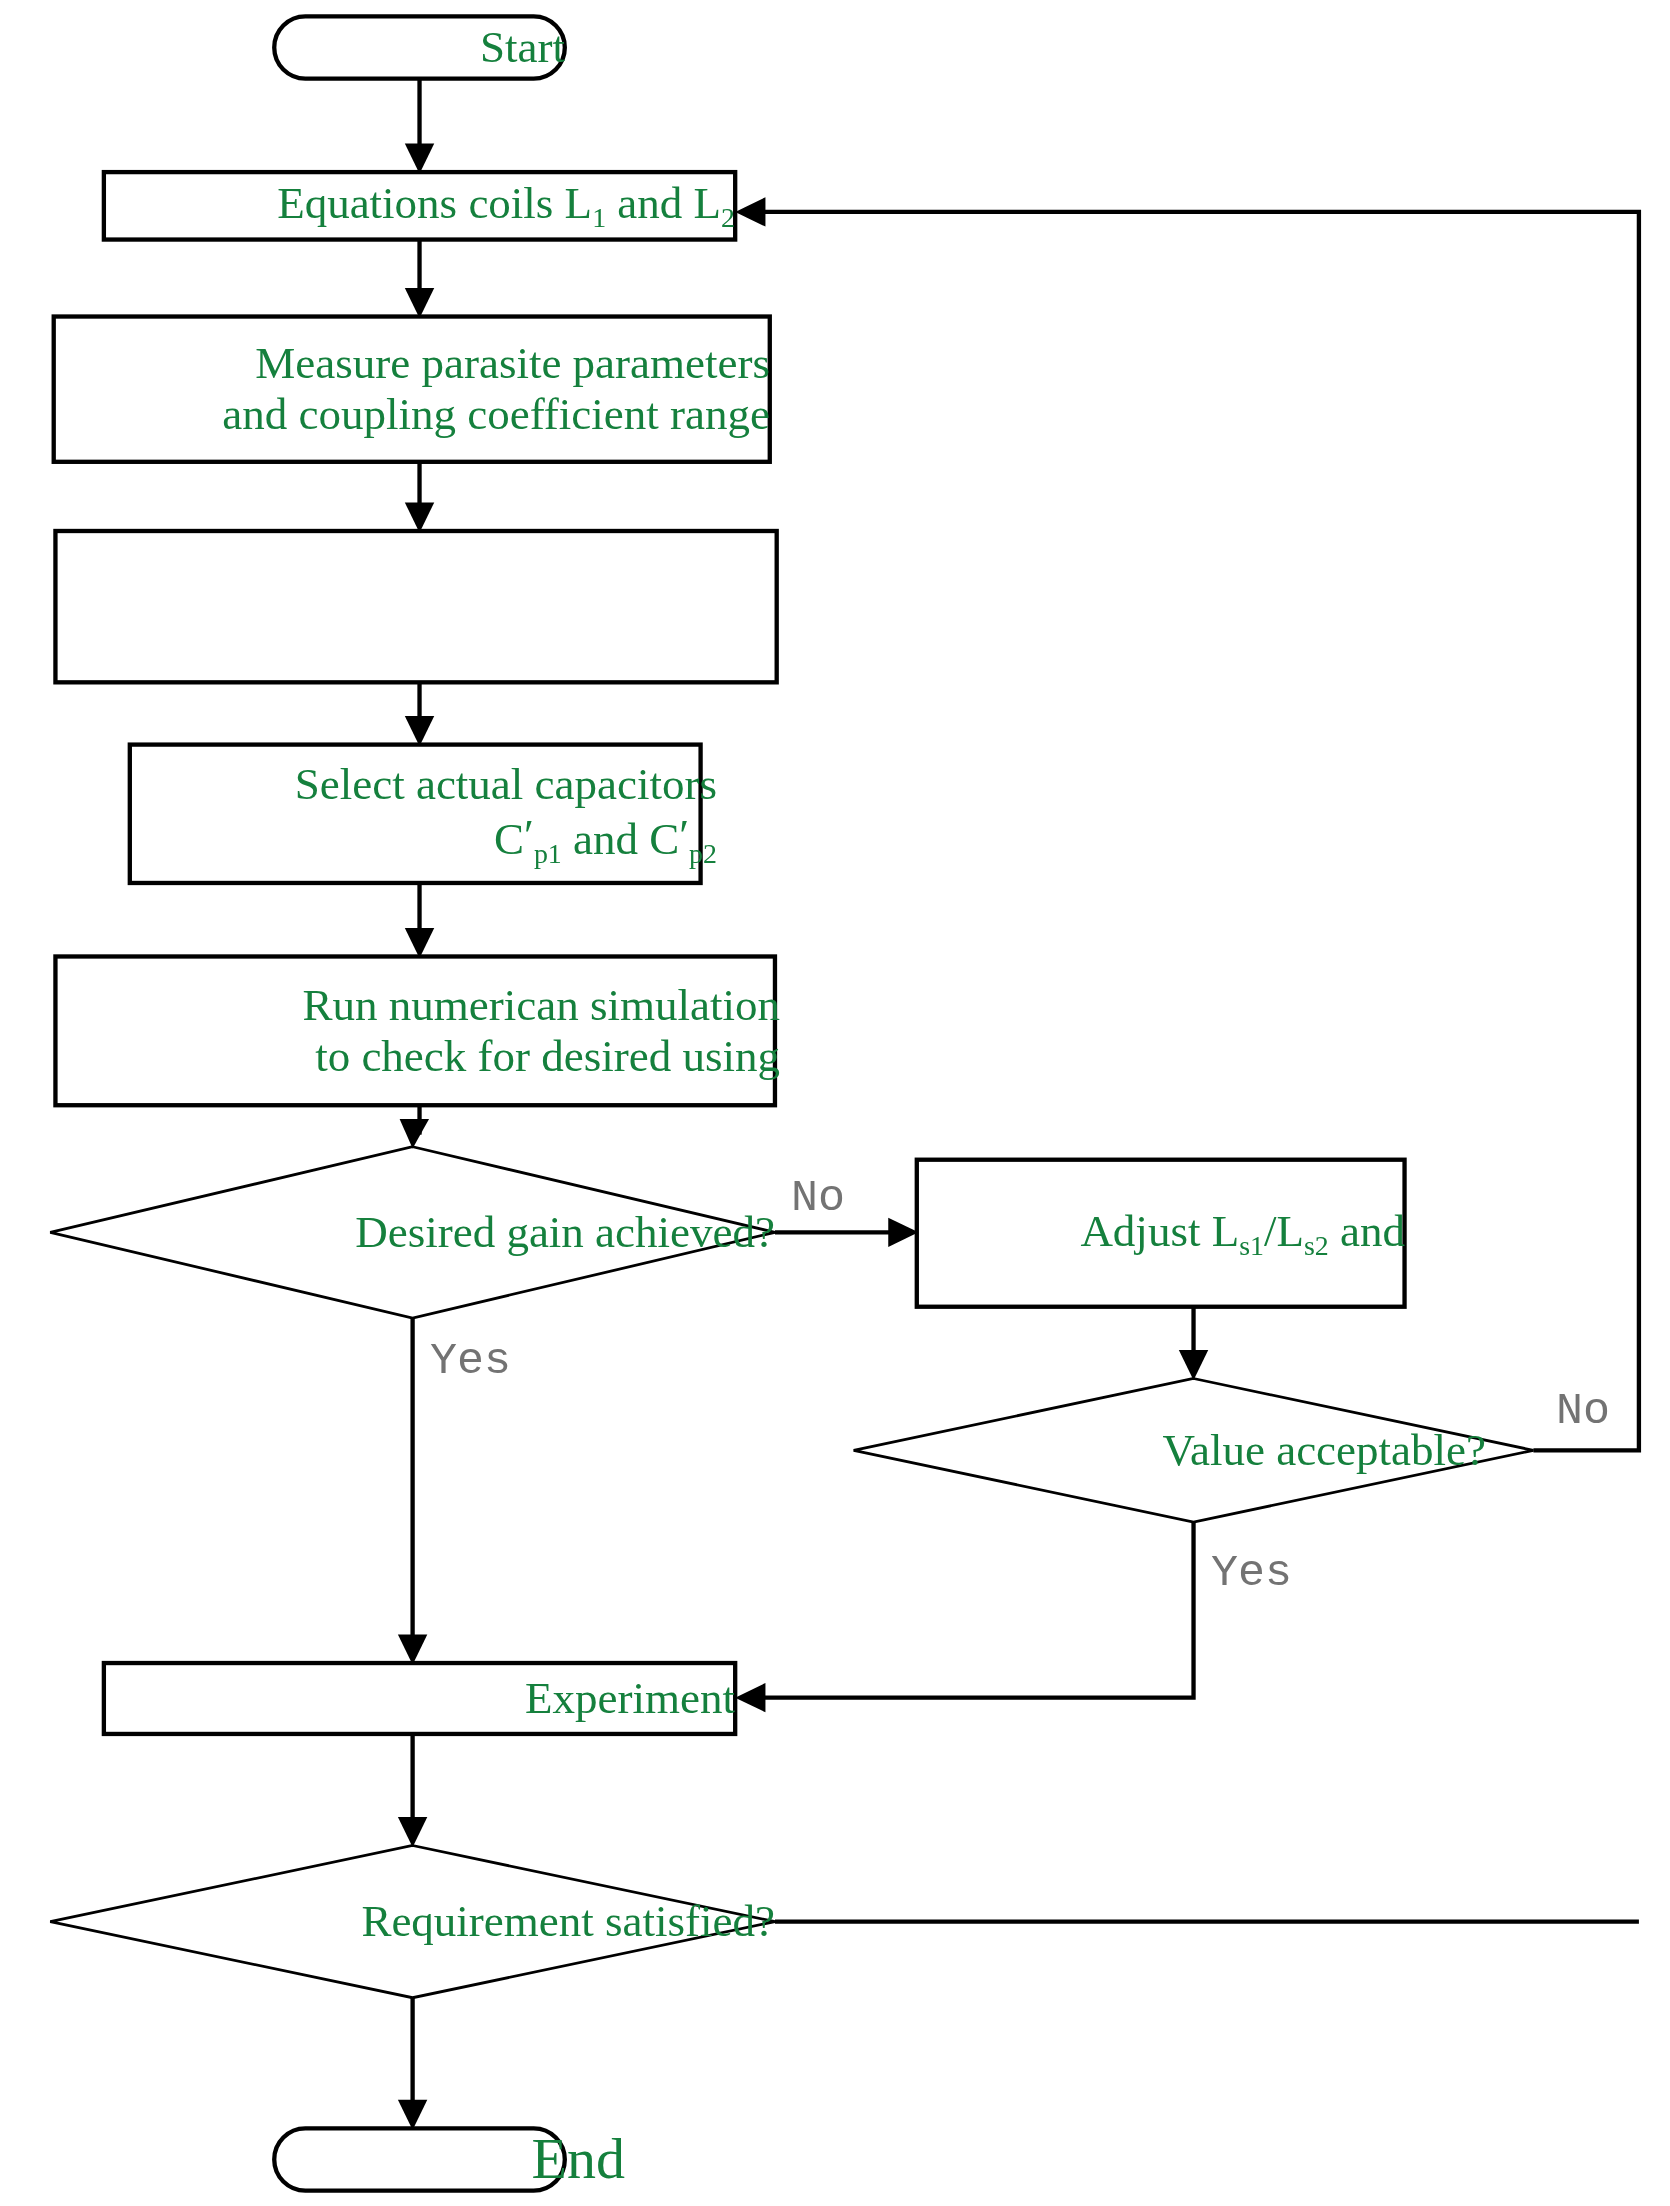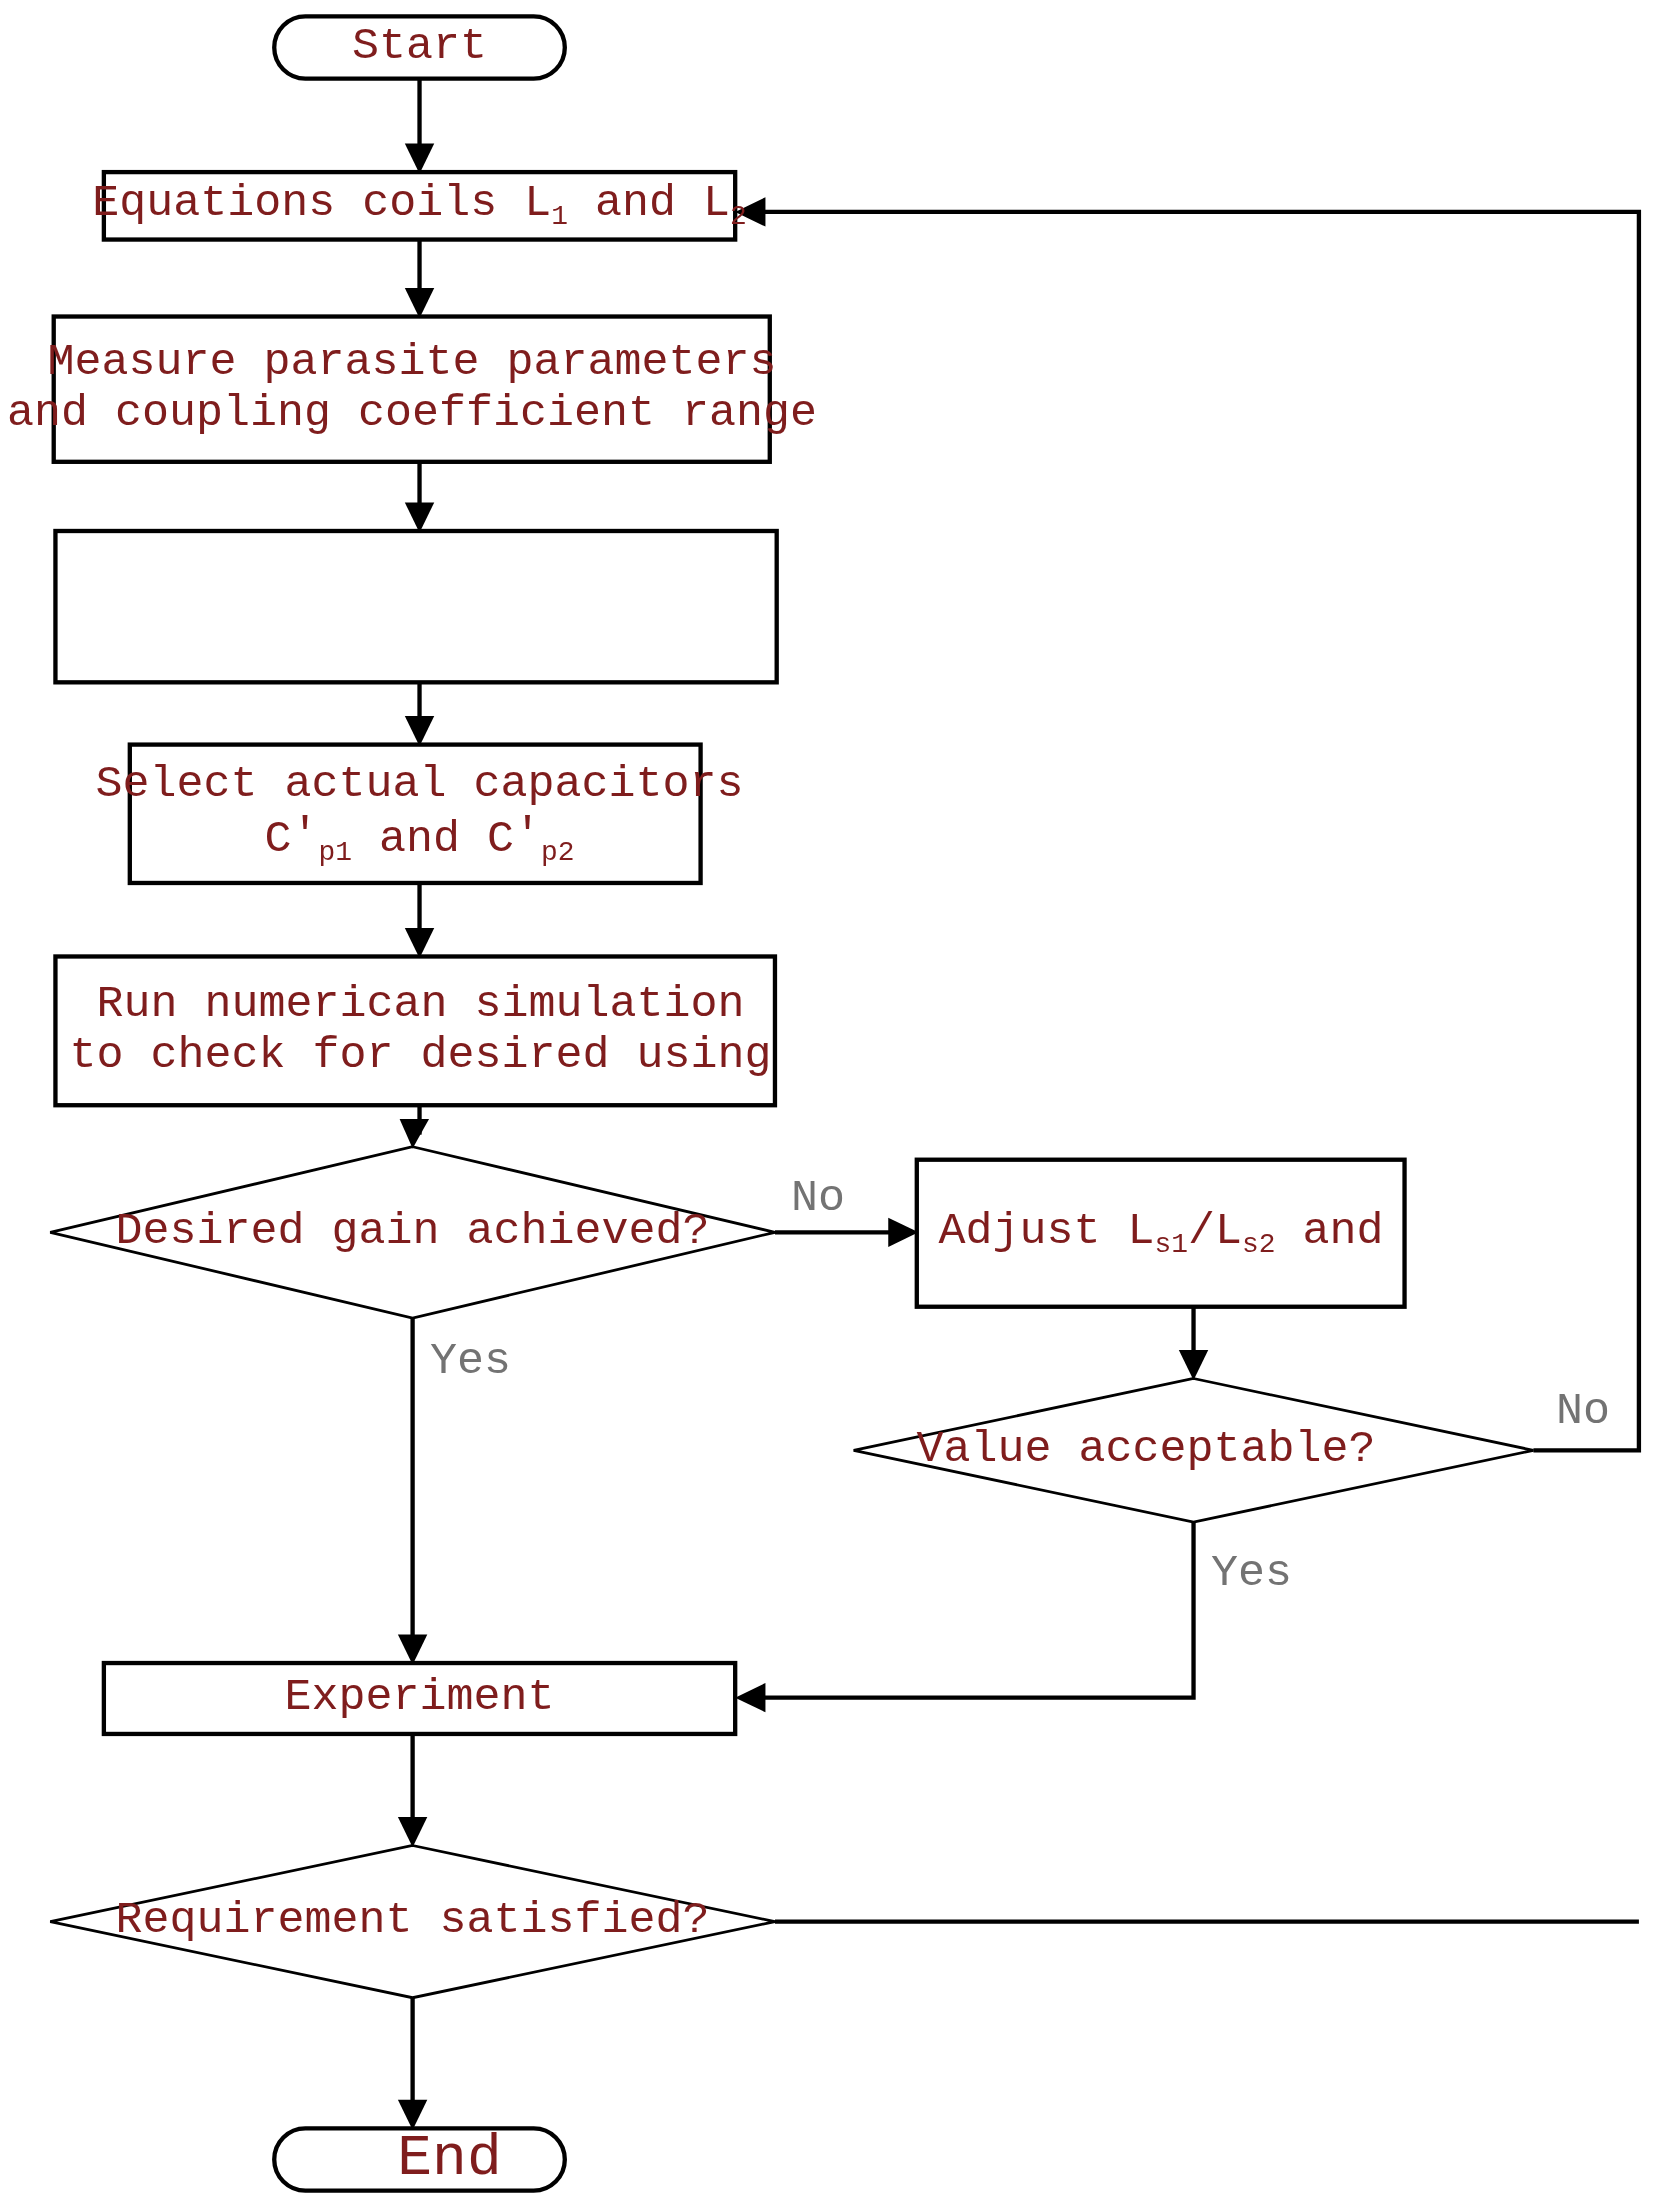--- a/index.html
+++ b/index.html
@@ -44,25 +44,25 @@
     fill: none;
     stroke-linecap: butt;
     stroke-linejoin: miter;
   }
   .arrowhead { fill: #000000; stroke: none; }
 
   .node-text {
     position: absolute;
     display: flex;
     flex-direction: column;
-    align-items: center;
+    align-items: flex-end;
     justify-content: center;
     text-align: center;
-    color: #7f1d1d;
-    font-family: Liberation Mono, monospace;
+    color: #15803d;
+    font-family: Liberation Serif, serif;
     line-height: 1.12;
     white-space: nowrap;
     pointer-events: none;
   }
   .tline { display: block; }
   .sub {
     font-size: 0.62em;
     vertical-align: -0.32em;
     letter-spacing: 0;
   }
@@ -186,21 +186,21 @@
   <div class="node-text" style="left:104px; top:172px; width:631px; height:67px; font-size:45px;">
     <span class="tline"><span>Equations coils L</span><span class="sub">1</span><span> and L</span><span class="sub">2</span></span>
   </div>
 
   <div class="node-text" style="left:54px; top:316px; width:716px; height:145px; font-size:45px;">
     <span class="tline">Measure parasite parameters</span>
     <span class="tline">and coupling coefficient range</span>
   </div>
 
 
-  <div class="node-text" style="left:134px; top:745px; width:571px; height:138px; font-size:45px;">
+  <div class="node-text" style="left:146px; top:745px; width:571px; height:138px; font-size:45px;">
     <span class="tline">Select actual capacitors</span>
     <span class="tline"><span>C</span><span class="prime">′</span><span class="sub">p1</span><span> and C</span><span class="prime">′</span><span class="sub">p2</span></span>
   </div>
 
   <div class="node-text" style="left:55px; top:956px; width:719px; height:149px; font-size:45px;padding-left:6px;">
     <span class="tline">Run numerican simulation</span>
     <span class="tline">to check for desired using</span>
   </div>
 
   <div class="node-text" style="left:50px; top:1147px; width:725px; height:171px; font-size:45px;">

